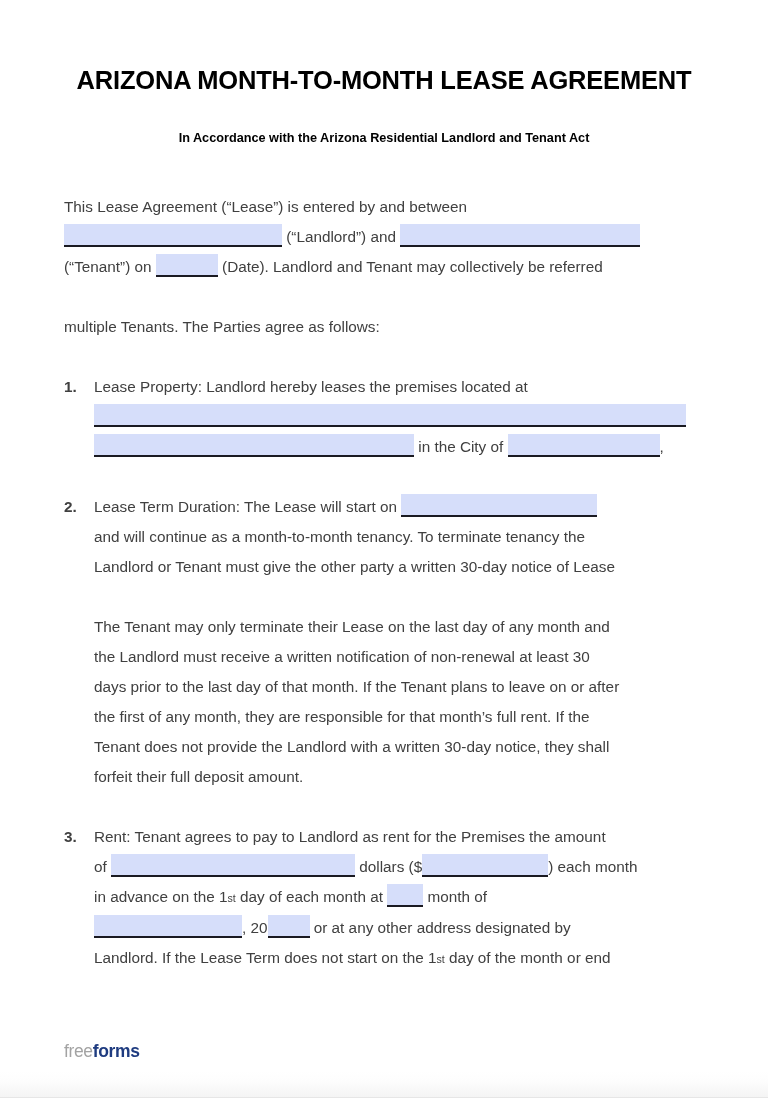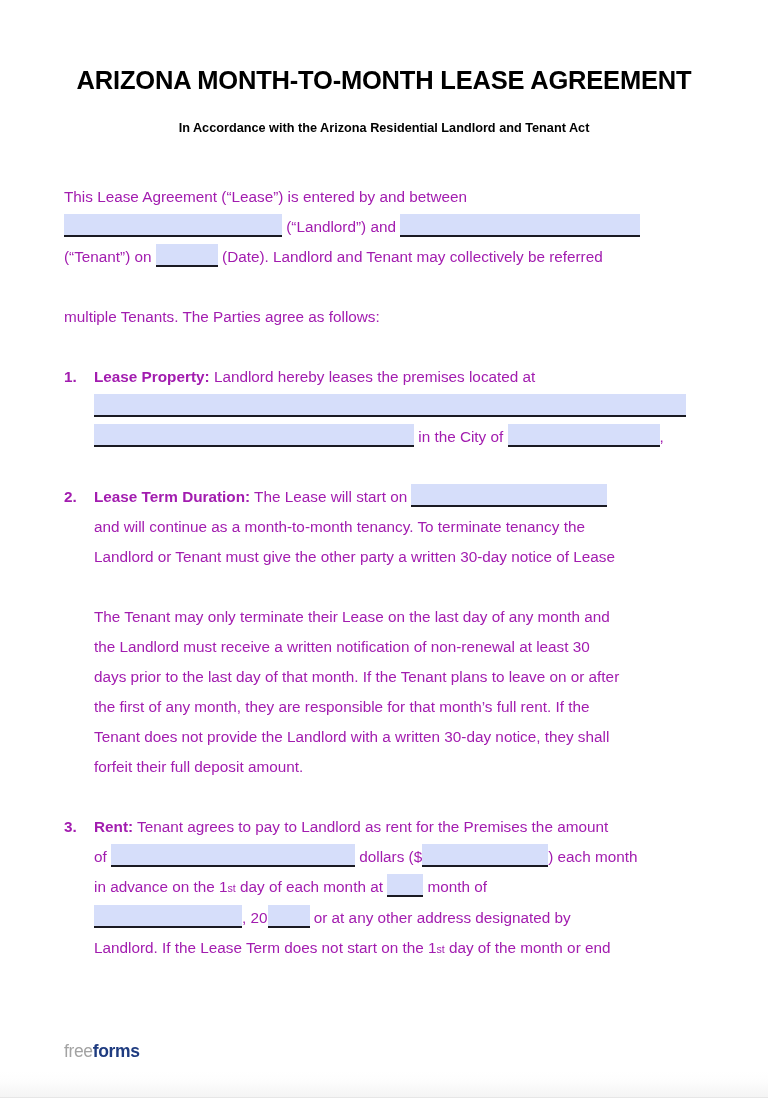--- a/index.html
+++ b/index.html
@@ -39,31 +39,31 @@
     color: #000000;
     margin: 0;
     padding: 66px 24px 0 24px;
     line-height: 1.12;
   }
   .doc-subtitle {
     text-align: center;
     font-size: 12.7px;
     font-weight: bold;
     color: #000000;
-    margin: 8px;
+    margin: 18px;
     padding: 18px 24px 0 24px;
     line-height: 1.2;
   }
 
   
   .doc-body {
     padding: 0 64px 0 64px;
     margin-top: 46px;
     font-size: 15.3px;
-    color: #a21caf;
+    color: #404040;
     line-height: 30px;
   }
   .para {
     margin: 0;
     line-height: 30px;
   }
   .para-gap {
     height: 30px;
   }
   .clause {
@@ -73,21 +73,21 @@
     line-height: 30px;
   }
   .clause-num {
     position: absolute;
     left: 0;
     top: 0;
     font-weight: bold;
     font-size: 15.3px;
   }
   .clause-title {
-    font-weight: bold;
+    font-weight: normal;
   }
   .ord {
     font-size: 10.6px;
     vertical-align: baseline;
     letter-spacing: 0;
   }
 
   
   .fld {
     display: inline-block;

